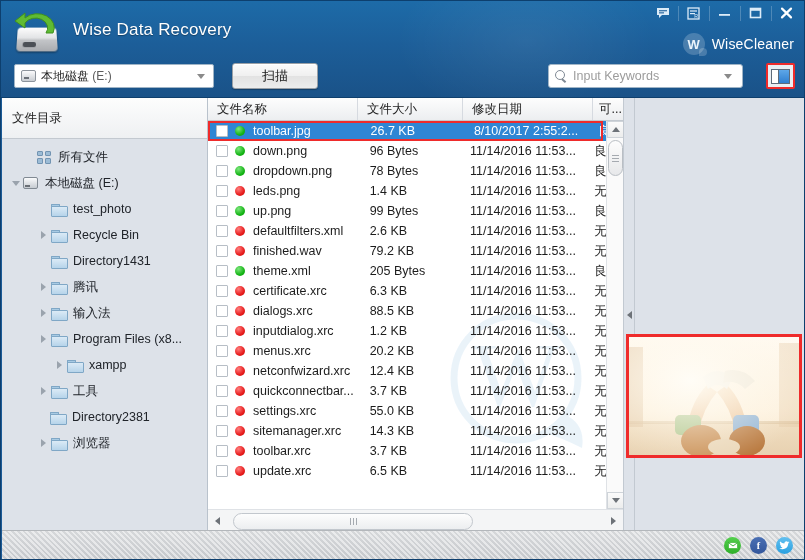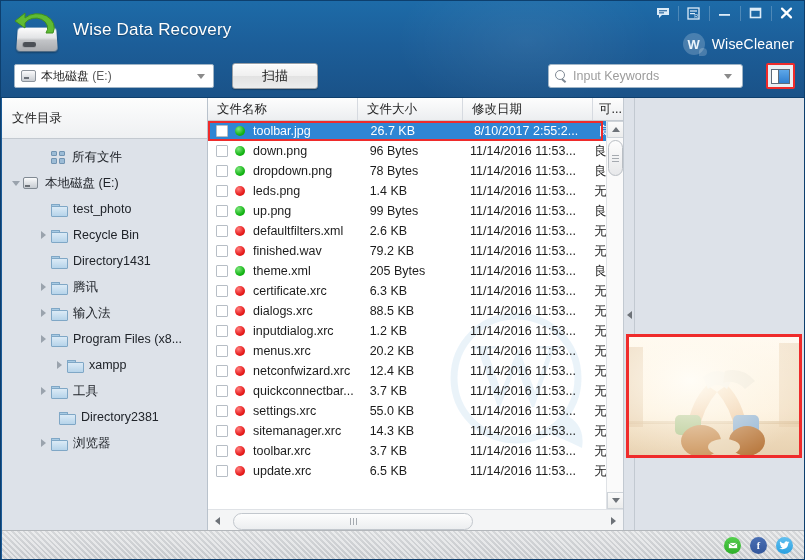--- a/index.html
+++ b/index.html
@@ -411,21 +411,21 @@
           <i class="b"></i>
         </div>
     </div>
   </div>
 
   <div class="body-area">
 
     <div class="sidebar">
       <div class="sidebar-hd">文件目录</div>
       <div class="tree" id="tree">
-          <div class="tnode" style="padding-left: 20px; margin-left: 14px;">
+          <div class="tnode" style="padding-left: 20px;">
             <div class="twist"></div>
             <div class="ico-grid">
               <span></span>
               <span></span>
               <span></span>
               <span></span>
             </div>
             <span>所有文件</span>
           </div>
           <div class="tnode" style="padding-left: 6px;">
@@ -480,21 +480,21 @@
             <div class="ico-folder"></div>
             <span>xampp</span>
           </div>
           <div class="tnode" style="padding-left: 34px;">
             <div class="twist">
               <span class="tri-r"></span>
             </div>
             <div class="ico-folder"></div>
             <span>工具</span>
           </div>
-          <div class="tnode" style="padding-left: 42px;">
+          <div class="tnode" style="padding-left: 33px;">
             <div class="twist"></div>
             <div class="ico-folder"></div>
             <span>Directory2381</span>
           </div>
           <div class="tnode" style="padding-left: 34px;">
             <div class="twist">
               <span class="tri-r"></span>
             </div>
             <div class="ico-folder"></div>
             <span>浏览器</span>

